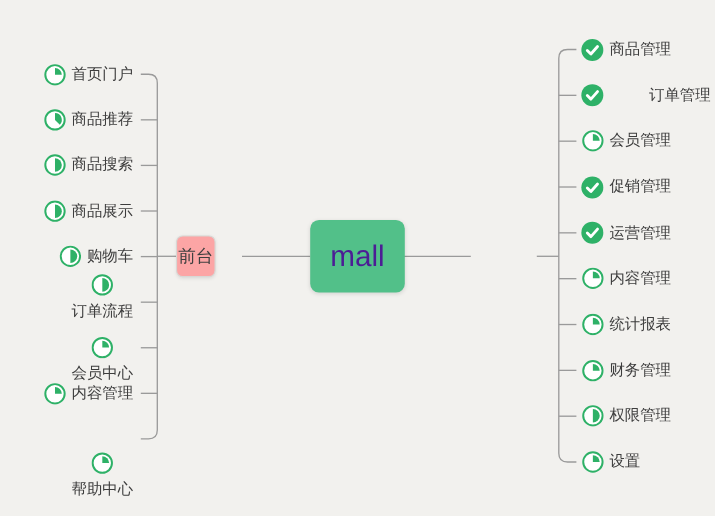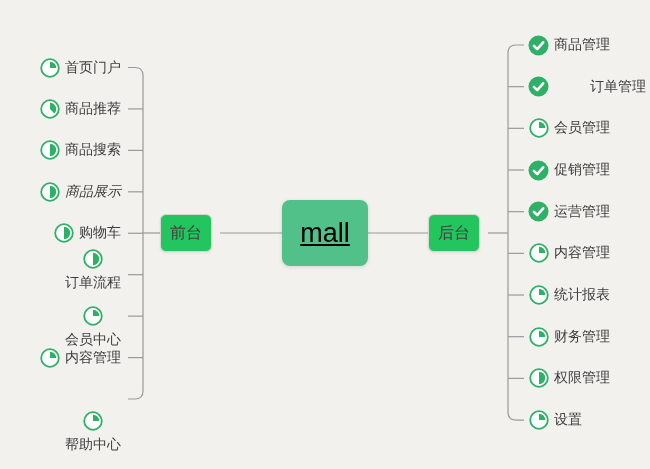--- a/index.html
+++ b/index.html
@@ -1,21 +1,21 @@
 <!DOCTYPE html>
 <html><head>
 <meta charset="utf-8">
 <style>
   html,body{margin:0;padding:0;}
   body{font-family:"Liberation Sans","DejaVu Sans",sans-serif;}
   .stage{position:relative;width:650px;height:469px;overflow:hidden;}
   svg.connectors{position:absolute;left:0;top:0;}
   .node{position:absolute;display:flex;align-items:center;justify-content:center;
         box-sizing:border-box;}
-  .node.branch{width:52px;height:38px;background:#22c55e;border:1px solid #d8d7d4;
+  .node.branch{width:36px;height:38px;background:#fca5a5;border:1px solid #d8d7d4;
         border-radius:6px;font-size:16px;color:#3f3f3f;
         box-shadow:0 1px 3px rgba(0,0,0,0.08);cursor:default;}
   .node.central{left:282px;top:200px;width:86px;height:66px;border-radius:8px;
         font-size:27px;box-shadow:0 1px 4px rgba(0,0,0,0.12);cursor:default;}
   .branch-frontend{left:160px;top:214px;}
   .branch-backend{left:428px;top:214px;}
   .items{position:absolute;top:0;width:0;height:0;}
   .items.left{right:529px;}
   .items.right{left:528px;}
   .item{position:absolute;display:flex;align-items:center;gap:5px;
@@ -76,21 +76,21 @@
       </div>
       <div class="item" style="top: 139.88px;">
         <span class="icon">
           <svg width="20" height="20" viewBox="0 0 20 20">
             <circle cx="10" cy="10" r="8.8" fill="#ffffff" stroke="#2eb167" stroke-width="1.8"></circle>
             <path d="M10 10 L10 3.8 A6.2 6.2 0 0 1 10.00 16.20 Z" fill="#2eb167"></path>
           </svg>
         </span>
         <span class="label">商品搜索</span>
       </div>
-      <div class="item" style="top: 181.32px; font-style: italic;">
+      <div class="item" style="top: 181.32px;">
         <span class="icon">
           <svg width="20" height="20" viewBox="0 0 20 20">
             <circle cx="10" cy="10" r="8.8" fill="#ffffff" stroke="#2eb167" stroke-width="1.8"></circle>
             <path d="M10 10 L10 3.8 A6.2 6.2 0 0 1 10.00 16.20 Z" fill="#2eb167"></path>
           </svg>
         </span>
         <span class="label">商品展示</span>
       </div>
       <div class="item" style="top: 222.76px;">
         <span class="icon">
@@ -226,16 +226,15 @@
             <circle cx="10" cy="10" r="8.8" fill="#ffffff" stroke="#2eb167" stroke-width="1.8"></circle>
             <path d="M10 10 L10 3.8 A6.2 6.2 0 0 1 16.20 10.00 Z" fill="#2eb167"></path>
           </svg>
         </span>
         <span class="label">设置</span>
       </div>
     </div>
 
   <div class="node branch branch-frontend">前台</div>
 
-  <div class="node central" style="background: rgb(82, 192, 137); color: #000000; text-decoration: underline;">mall</div>
-
-  <div class="node branch branch-backend">后台</div>
+  <div class="node central" style="background: rgb(82, 192, 137); color: #4c1d95;">mall</div>
+
 </div>
 
 </body></html>

